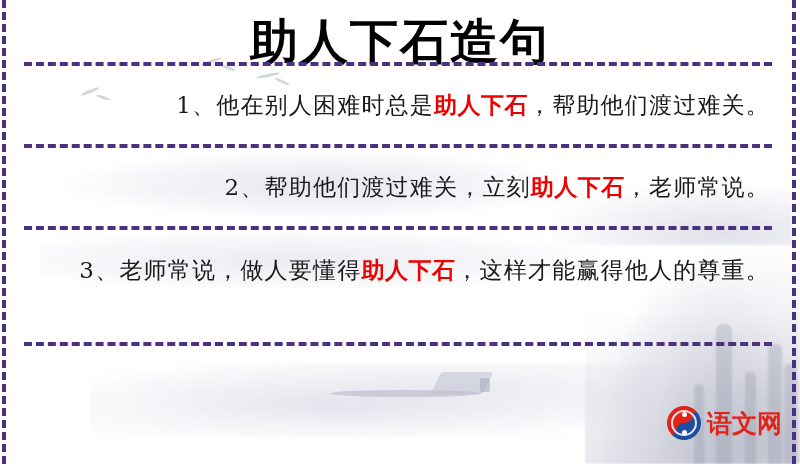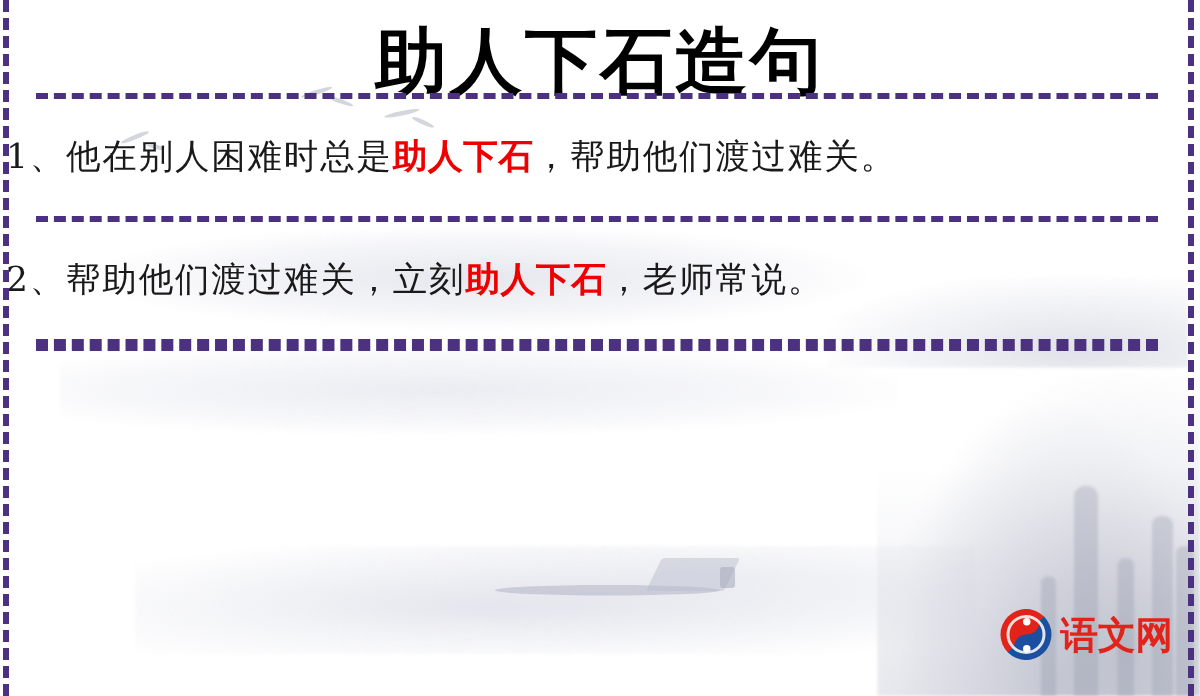--- a/index.html
+++ b/index.html
@@ -117,20 +117,21 @@
     position: relative;
     z-index: 3;
   }
   .row {
     position: relative;
     box-sizing: border-box;
     padding: 0 30px 0 4px;
     display: flex;
     align-items: center;
     min-height: 78px;
+    justify-content: flex-end;
   }
   .row-tall { min-height: 112px; align-items: flex-start; padding-top: 18px; }
 
   .sentence {
     font-family: "DejaVu Serif", "Liberation Serif", serif;
     font-size: 23px;
     line-height: 43px;
     color: #1a1a1a;
     letter-spacing: 1.2px;
   }
@@ -244,20 +245,23 @@
     </div>
 
     <div class="hrule"></div>
 
     <div class="row">
       <div class="sentence"><span>2、</span><span>帮助他们渡过难关，立刻</span><span class="hl">助人下石</span><span>，老师常说。</span></div>
     </div>
 
     <div class="hrule"></div>
 
+    <div class="row row-tall">
+      <div class="sentence"><span>3、</span><span>老师常说，做人要懂得</span><span class="hl">助人下石</span><span>，这样才能赢得他人的尊重。</span></div>
+    </div>
 
     <div class="hrule"></div>
   </div>
 
   <div class="logo">
     <div class="logo-mark">
       <div class="logo-inner-ring"></div>
       <div class="logo-dot top"></div>
       <div class="logo-dot bottom"></div>
     </div>

